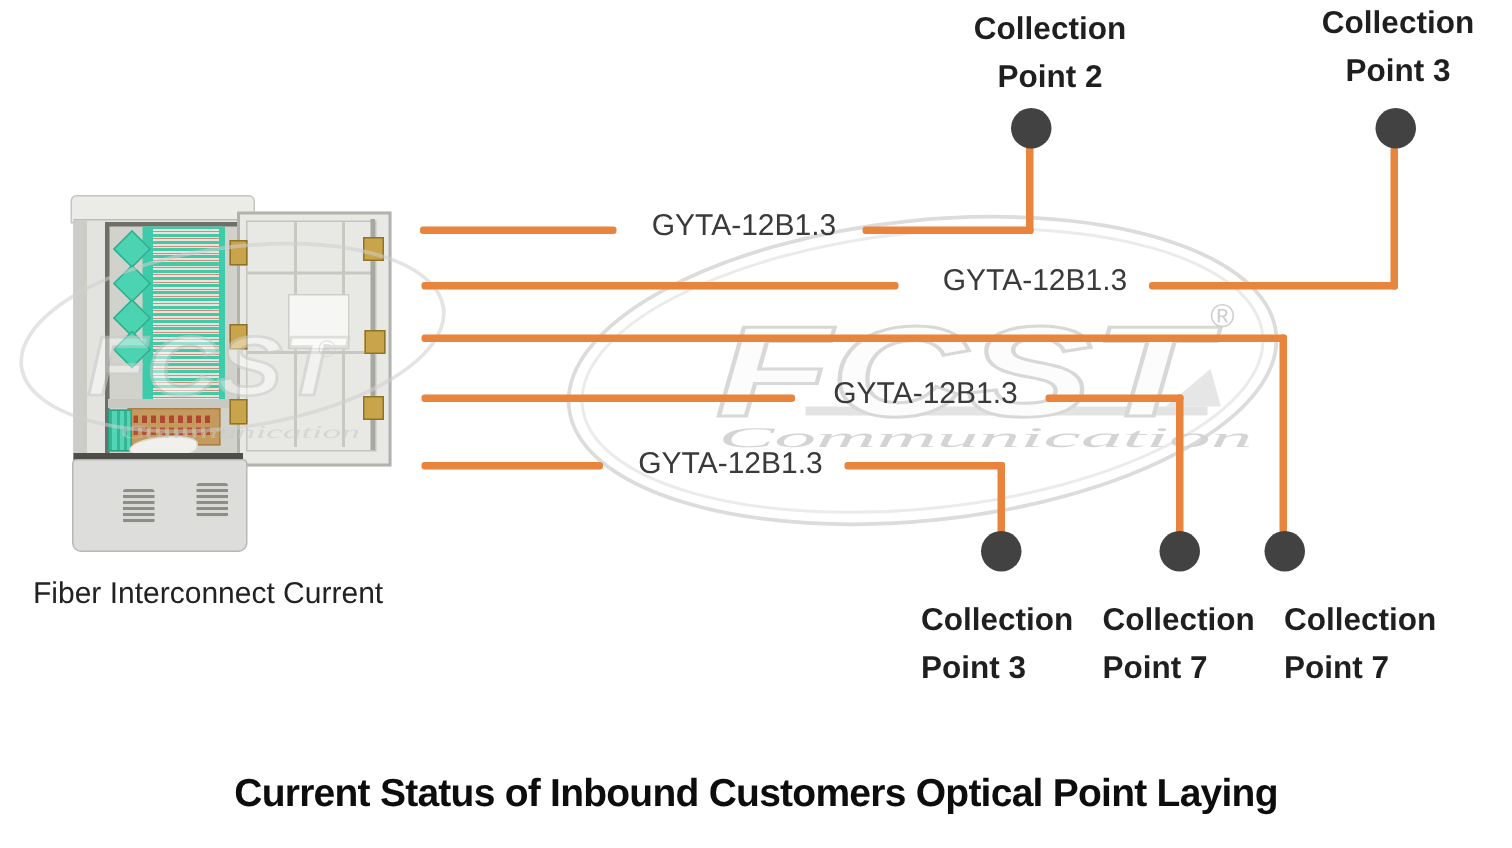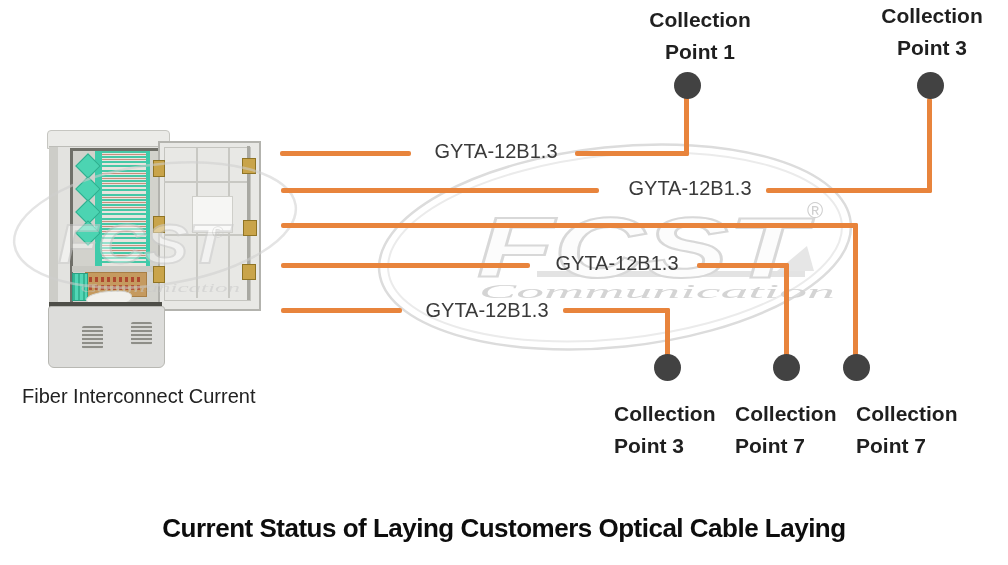--- a/index.html
+++ b/index.html
@@ -137,36 +137,36 @@
   <div class="node" style="left:773px;top:354px;"></div>
   <div class="node" style="left:843px;top:354px;"></div>
 
   <div class="cable-label" style="left:496px;top:151px;">GYTA-12B1.3</div>
   <div class="cable-label" style="left:690px;top:188px;">GYTA-12B1.3</div>
   <div class="cable-label" style="left:617px;top:263px;">GYTA-12B1.3</div>
   <div class="cable-label" style="left:487px;top:310px;">GYTA-12B1.3</div>
 
   <div class="cp-label cp-top" style="left:700px;top:4px;">
     <div>Collection</div>
-    <div>Point 1</div>
+    <div>Point 2</div>
   </div>
   <div class="cp-label cp-top" style="left:932px;top:0px;">
     <div>Collection</div>
     <div>Point 3</div>
   </div>
 
   <div class="cp-label" style="left:614px;top:398px;">
     <div>Collection</div>
     <div>Point 3</div>
   </div>
   <div class="cp-label" style="left:735px;top:398px;">
     <div>Collection</div>
     <div>Point 7</div>
   </div>
   <div class="cp-label" style="left:856px;top:398px;">
     <div>Collection</div>
     <div>Point 7</div>
   </div>
 
   <div class="cabinet-caption">Fiber Interconnect Current</div>
-  <div class="title">Current Status of Laying Customers Optical Cable Laying</div>
+  <div class="title">Current Status of Inbound Customers Optical Point Laying</div>
 
 </div>
 
 </body></html>

